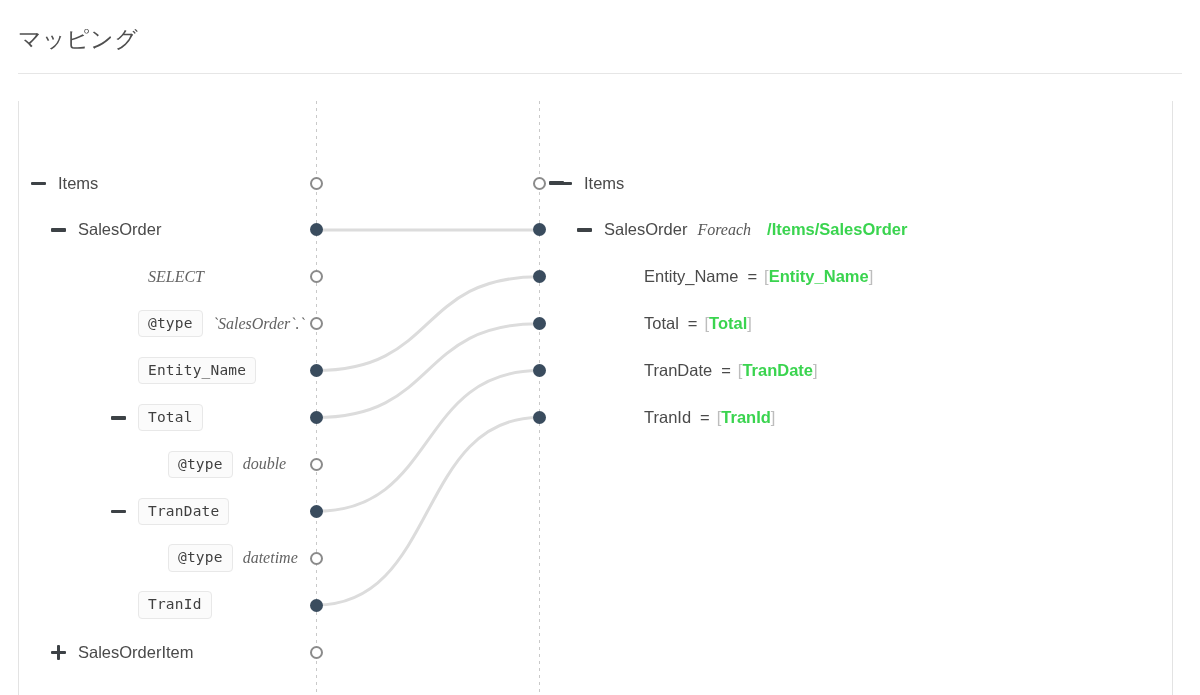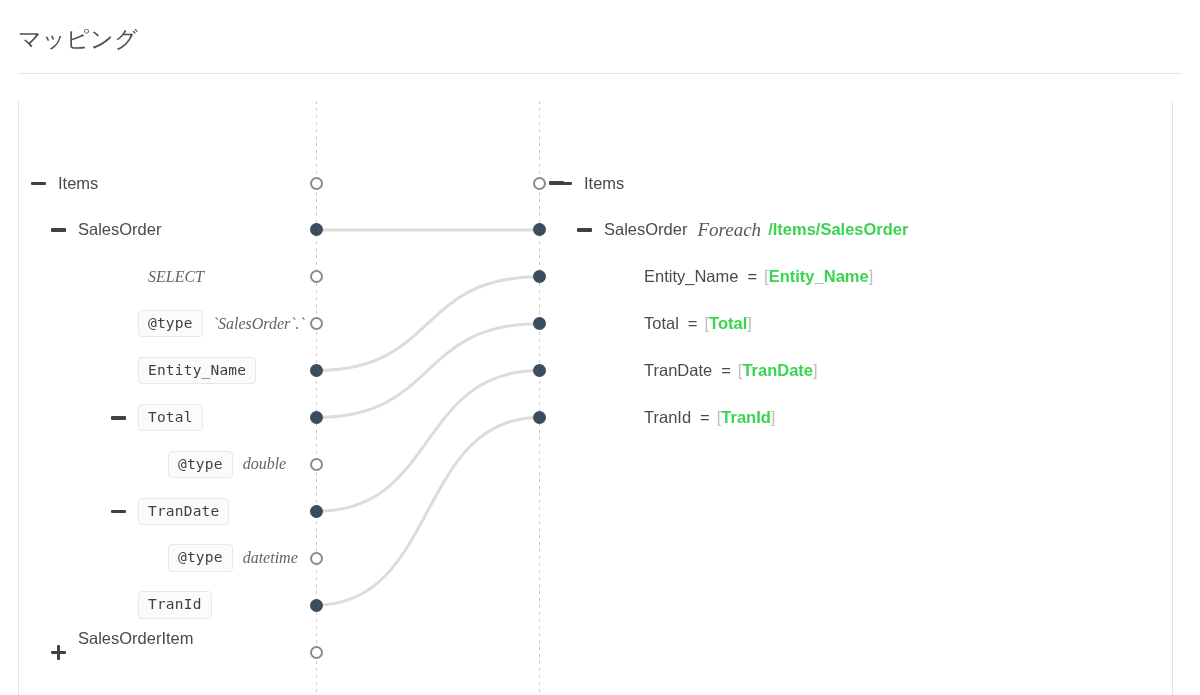--- a/index.html
+++ b/index.html
@@ -128,25 +128,25 @@
 
   
   .dest-name {
     font-size: 16.5px;
     color: #4a4a4a;
   }
   .dest-kw {
     margin-left: 10px;
     font-family: "Liberation Serif", serif;
     font-style: italic;
-    font-size: 19px;
+    font-size: 16px;
     color: #575757;
   }
   .dest-path {
-    margin-left: 7px;
+    margin-left: 16px;
     font-size: 16.5px;
     color: #3ad44f;
     font-weight: 700;
   }
   .dest-eq { margin: 0 7px 0 9px; font-size: 16.5px; color: #4a4a4a; }
   .bracket { font-size: 16.5px; color: #bdbdbd; }
   .dest-var { font-size: 16.5px; color: #3ad44f; font-weight: 700; }
 
   
   .dot {
@@ -265,21 +265,21 @@
           <div class="row" style="top: 428.6px;">
             <div style="position: absolute; left: 119px; top: 0px; height: 47px; display: flex; align-items: center;">
               <span class="badge">TranId</span>
             </div>
           </div>
           <div class="row" style="top: 475.5px;">
             <div class="toggle" style="left: 32px; top: 16px;">
               <div class="bar-h"></div>
               <div class="bar-v"></div>
             </div>
-            <div style="position: absolute; left: 59px; top: 0px; height: 47px; display: flex; ">
+            <div style="position: absolute; left: 59px; top: 0px; height: 47px; display: flex; align-items: center;">
               <span class="node-label">SalesOrderItem</span>
             </div>
           </div>
         </div>
       <div class="dest-clip" id="dest-tree">
           <div class="row" style="top: 6.5px;">
             <div class="toggle" style="left: 18px; top: 16px;">
               <div class="bar-h"></div>
             </div>
             <div style="position: absolute; left: 45px; top: 0px; height: 47px; display: flex; align-items: center;">

